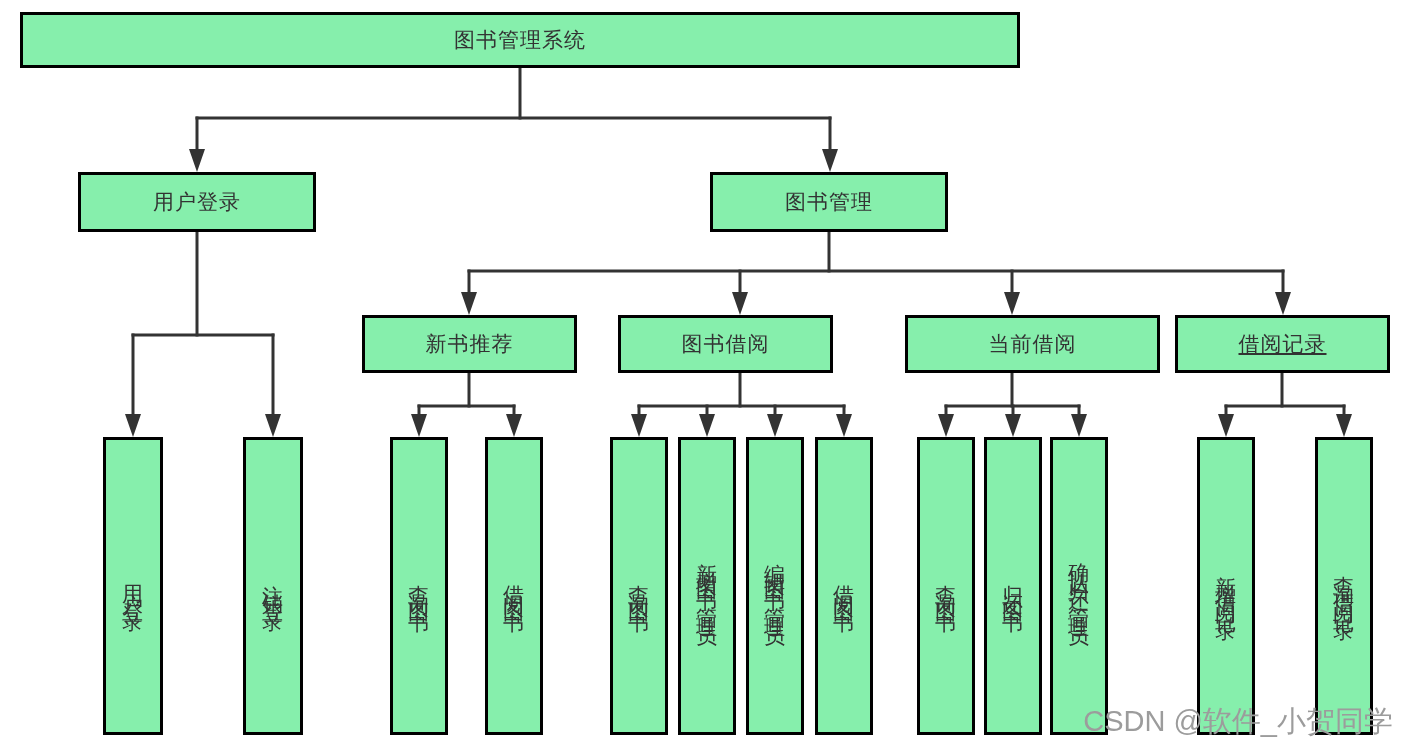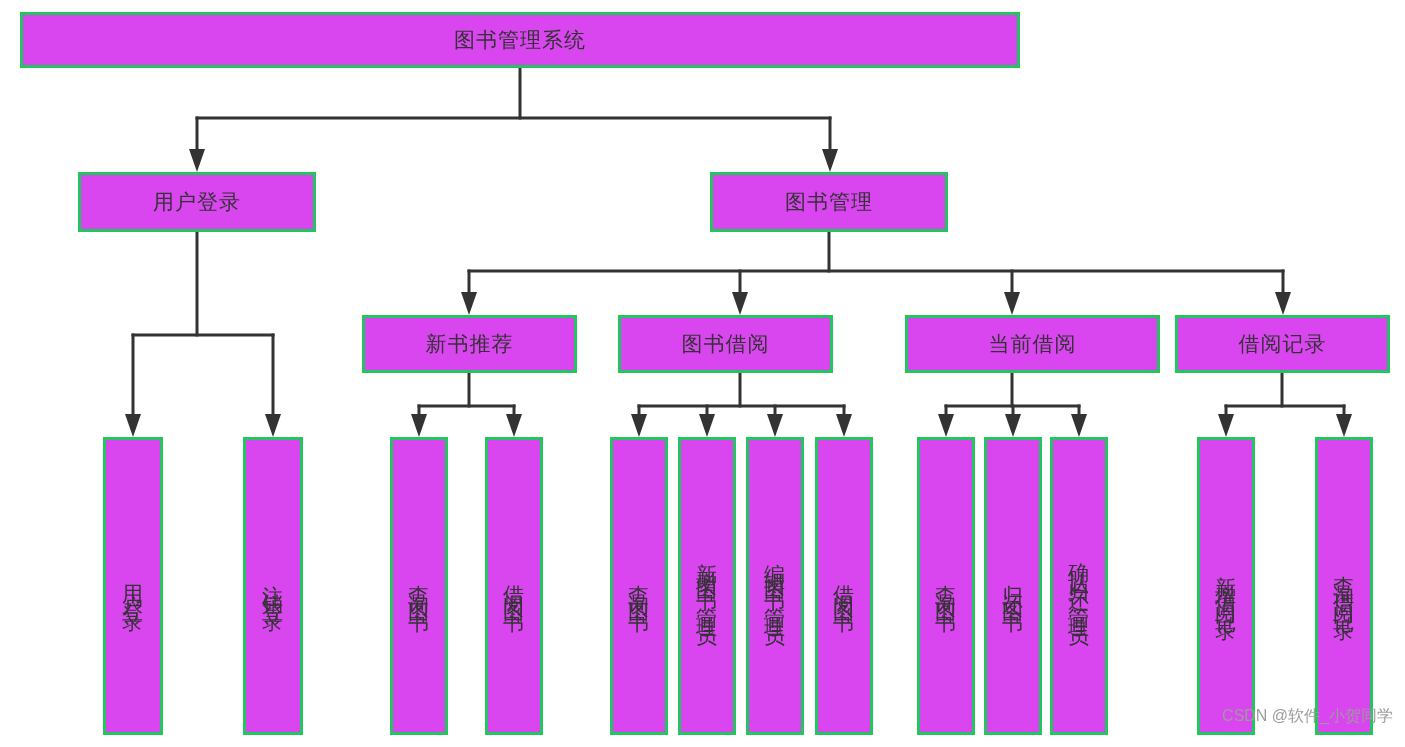--- a/index.html
+++ b/index.html
@@ -13,42 +13,42 @@
   }
   svg.connectors {
     position: absolute;
     left: 0; top: 0;
     width: 1405px; height: 747px;
     z-index: 1;
   }
   .box {
     position: absolute;
     box-sizing: border-box;
-    border: 3px solid #22c55e;
-    background: #d946ef;
+    border: 3px solid #000000;
+    background: #86efac;
     display: flex;
     align-items: center;
     justify-content: center;
     color: #333333;
     z-index: 2;
   }
   .hlabel { font-size: 21px; letter-spacing: 1px; white-space: nowrap; }
   .vbox .vlabel {
     writing-mode: vertical-rl;
     text-orientation: mixed;
     font-size: 21px;
     letter-spacing: 9px;
     line-height: 1;
     white-space: nowrap;
   }
   .watermark {
     position: absolute;
     right: 12px;
-    bottom: 20px;
-    font-size: 16px;
+    bottom: 5px;
+    font-size: 29px;
     color: #9c9c9c;
     z-index: 5;
     white-space: nowrap;
   }
   .stroke { stroke: #333333; stroke-width: 3; fill: none; }
   .arrow { fill: #333333; stroke: none; }
 </style>
 </head>
 <body>
 
@@ -136,21 +136,21 @@
 
   <div class="box" style="left:362px; top:315px; width:215px; height:58px;">
     <span class="hlabel">新书推荐</span>
   </div>
   <div class="box" style="left:618px; top:315px; width:215px; height:58px;">
     <span class="hlabel">图书借阅</span>
   </div>
   <div class="box" style="left:905px; top:315px; width:255px; height:58px;">
     <span class="hlabel">当前借阅</span>
   </div>
-  <div class="box" style="left:1175px; top:315px; width:215px; height:58px;">
+  <div class="box" style="left:1175px; top:315px; width:215px; height:58px;text-decoration:underline;">
     <span class="hlabel">借阅记录</span>
   </div>
 
   <div class="box vbox" style="left:103px; top:437px; width:60px; height:298px;">
     <span class="vlabel">用户登录</span>
   </div>
   <div class="box vbox" style="left:243px; top:437px; width:60px; height:298px;">
     <span class="vlabel">注销登录</span>
   </div>
 

